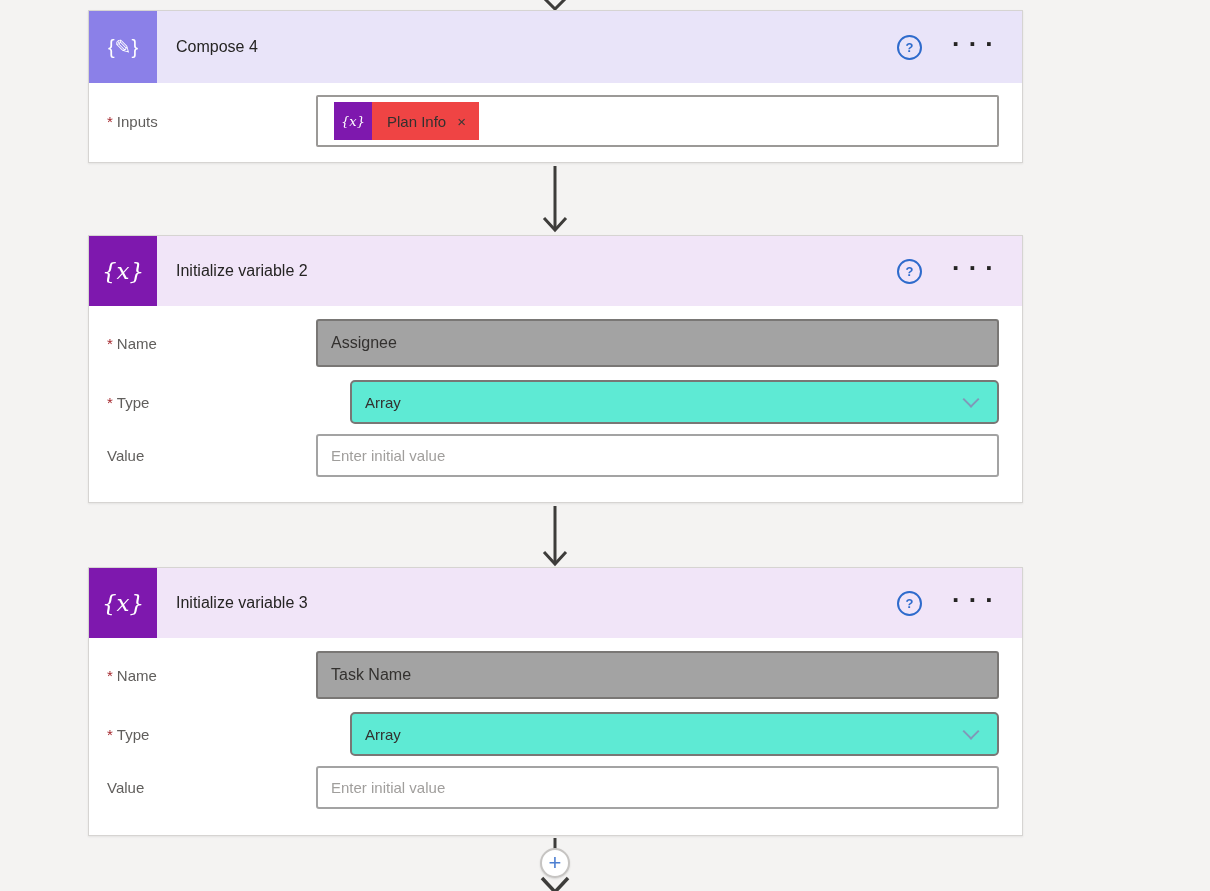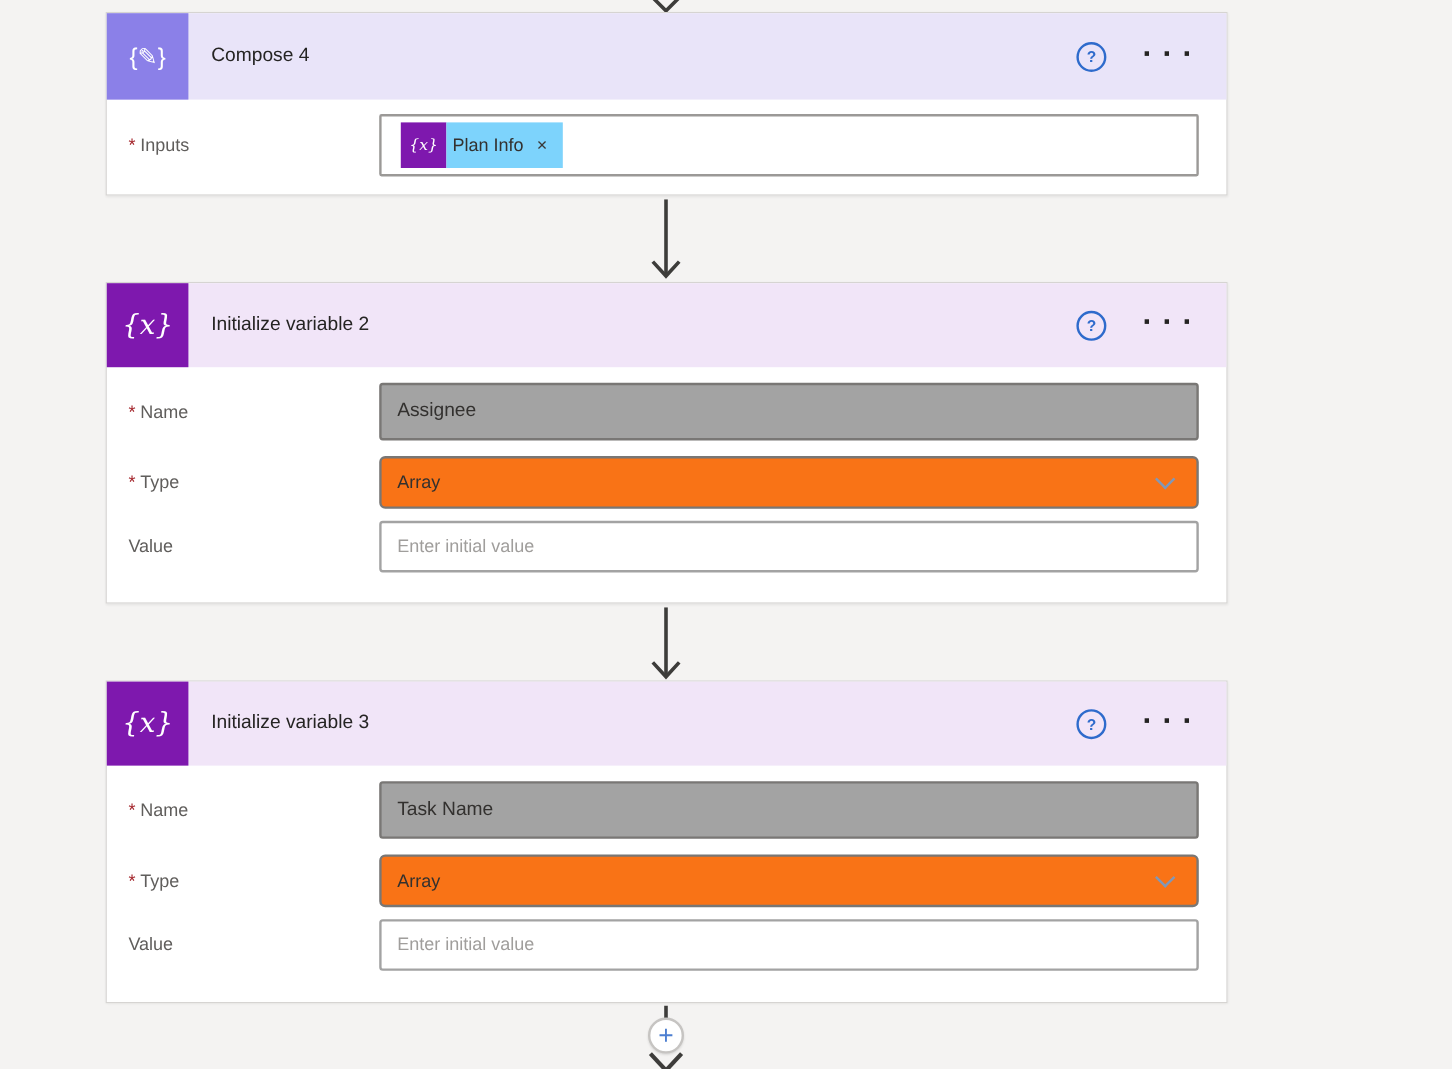--- a/index.html
+++ b/index.html
@@ -45,59 +45,59 @@
   .more-icon{
     font-size:26px;font-weight:700;letter-spacing:8px;color:#252423;cursor:pointer;
     line-height:20px;padding-bottom:6px;
   }
 
   
   .row{display:flex;align-items:center;padding:0 23px 0 18px;box-sizing:border-box;}
   .row-label{flex:0 0 209px;font-size:15px;color:#605e5c;}
   .req{color:#a4262c;margin-right:4px;}
   .row-1{margin-top:13px;height:48px;}
-  .row-2{margin-top:13px;height:44px;}
+  .row-2{margin-top:13px;height:44px;gap:34px;}
   .row-3{margin-top:10px;height:43px;}
   .card1 .row-1{margin-top:12px;height:52px;}
 
   .text-input{
     flex:1;height:100%;box-sizing:border-box;border:2px solid #797775;border-radius:3px;
     font-size:16px;color:#33312f;padding:0 10px 0 13px;background:#a3a3a3;outline:none;
     font-family:"Liberation Sans","DejaVu Sans",sans-serif;
   }
   .value-input{
     flex:1;height:100%;box-sizing:border-box;border:2px solid #a3a3a3;border-radius:3px;
     font-size:15px;color:#33312f;padding:0 10px 0 13px;background:#fff;outline:none;
     font-family:"Liberation Sans","DejaVu Sans",sans-serif;
   }
   .value-input::placeholder{color:#a09e9c;opacity:1;}
 
   .dropdown{
     flex:1;height:100%;box-sizing:border-box;border:2px solid #797775;border-radius:5px;
-    display:flex;align-items:center;position:relative;background:#f97316;cursor:pointer;
+    display:flex;align-items:center;position:relative;background:#5eead4;cursor:pointer;
     font-size:15px;color:#33312f;padding-left:13px;
   }
   .chevron-down{
     position:absolute;right:20px;top:50%;width:10px;height:10px;
     border-left:2px solid #8098b8;border-bottom:2px solid #8098b8;
     transform:translateY(-72%) rotate(-45deg);
   }
 
   
   .token-field{
     flex:1;height:100%;box-sizing:border-box;border:2px solid #9b9997;border-radius:2px;
     display:flex;align-items:center;background:#fff;padding-left:16px;cursor:text;
   }
   .token{display:flex;align-items:stretch;height:38px;cursor:pointer;}
   .token-badge{
     width:38px;background:#7e18ae;color:#fff;display:flex;align-items:center;justify-content:center;
     font-size:13px;font-family:"DejaVu Serif",serif;font-style:italic;
   }
   .token-pill{
-    background:#7dd3fc;display:flex;align-items:center;gap:11px;padding:0 13px 0 5px;
+    background:#ef4444;display:flex;align-items:center;gap:11px;padding:0 13px 0 15px;
     font-size:15px;color:#33312f;
   }
   .token-close{font-size:15px;color:#3a3836;cursor:pointer;line-height:1;}
 
   
   .arrow-svg{position:absolute;left:540px;}
   .plus-button{
     position:absolute;left:540px;top:848px;width:30px;height:30px;box-sizing:border-box;
     border:2px solid #c6c4c2;border-radius:50%;background:#fff;cursor:pointer;
     color:#4d7fd1;font-size:22px;font-weight:400;line-height:25px;text-align:center;

